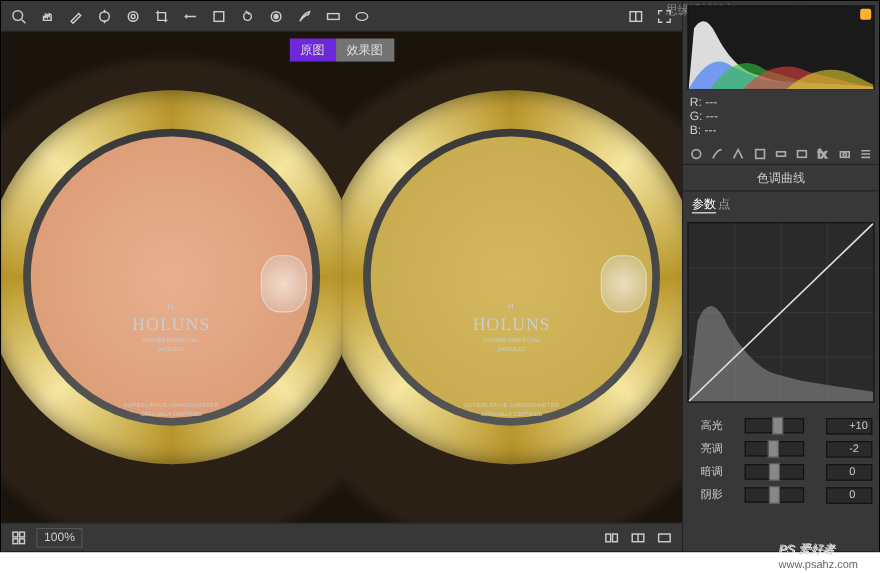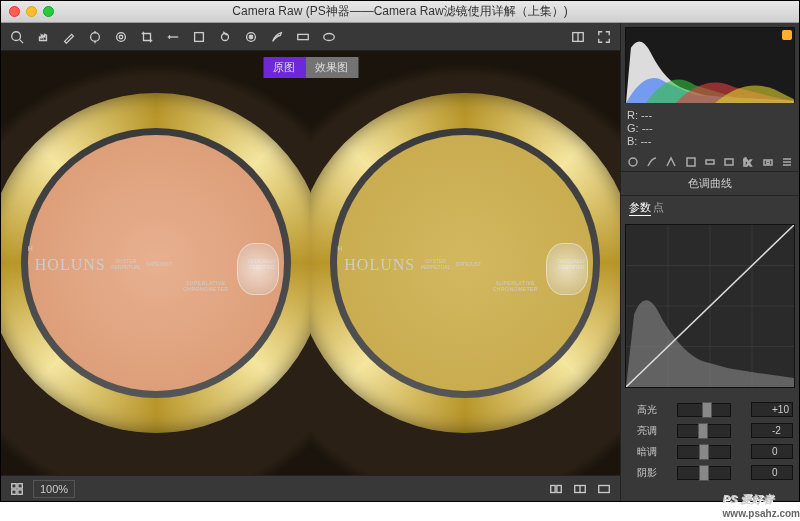--- a/index.html
+++ b/index.html
@@ -18,21 +18,21 @@
 .ticon{width:16px;height:16px;display:flex;align-items:center;justify-content:center;color:#ccc;cursor:pointer}
 .ticon svg{width:14px;height:14px;stroke:#ccc;fill:none;stroke-width:1.5}
 .spacer{flex:1}
 .preview{flex:1;background:#2a2a2a;position:relative;overflow:hidden;display:flex}
 .half{flex:1;position:relative;overflow:hidden}
 .watch{position:absolute;inset:-20px;background:radial-gradient(circle at 50% 55%,#2a2015 68%,#1a140c 72%);display:flex;align-items:center;justify-content:center}
 .bezel{width:340px;height:340px;border-radius:50%;position:relative;background:conic-gradient(from 0deg,#b8962a,#f5e6a0,#b8962a,#f5e6a0,#b8962a,#f5e6a0,#b8962a,#f5e6a0,#b8962a);box-shadow:inset 0 0 20px rgba(0,0,0,.5)}
 .bezel::before{content:"";position:absolute;inset:35px;border-radius:50%;background:linear-gradient(#3a3a3a,#555)}
 .orig .face{background:radial-gradient(circle,#e8b090,#d89870)}
 .res .face{background:radial-gradient(circle,#d4b860,#c5a84a)}
-.face{position:absolute;inset:42px;border-radius:50%;display:flex;flex-direction:row;align-items:center;justify-content:flex-end;color:#4a3a2a;text-align:center}
+.face{position:absolute;inset:42px;border-radius:50%;display:flex;flex-direction:column;align-items:center;justify-content:flex-end;color:#4a3a2a;text-align:center}
 .logo{font-size:7px;letter-spacing:2px;margin-top:-30px}
 .brand{font-size:16px;font-family:serif;margin-top:4px;letter-spacing:1px}
 .sub{font-size:5px;margin-top:2px}
 .chrono{font-size:5px;margin-top:45px;letter-spacing:.5px}
 .cyclops{position:absolute;right:5px;top:42%;width:42px;height:52px;border-radius:40%;background:radial-gradient(circle,rgba(255,255,255,.6),rgba(200,200,200,.3));border:1px solid rgba(255,255,255,.4)}
 .labels{position:absolute;top:6px;left:50%;transform:translateX(-50%);display:flex;z-index:5}
 .lab{padding:3px 10px;background:#737373;color:#ddd;font-size:11px}
 .lab.active{background:#6d28d9}
 .statusbar{height:26px;background:#383838;border-top:1px solid #222;display:flex;align-items:center;padding:0 8px;gap:8px}
 .zoom{border:1px solid #555;padding:2px 6px;font-size:11px}
@@ -43,43 +43,35 @@
 .rgb{padding:2px 6px;font-size:10px;color:#aaa;line-height:13px}
 .tabstrip{height:20px;display:flex;align-items:center;gap:4px;padding:0 4px;border-bottom:1px solid #222;margin-top:2px}
 .tab{width:16px;height:14px;display:flex;align-items:center;justify-content:center;cursor:pointer}
 .tab svg{width:12px;height:12px;stroke:#aaa;fill:none;stroke-width:1.5}
 .panelTitle{text-align:center;padding:4px;font-size:11px;border-bottom:1px solid #222}
 .subtabs{display:flex;gap:2px;padding:4px 8px;font-size:11px}
 .subtab{cursor:pointer;color:#aaa}
 .subtab.active{color:#fff;border-bottom:1px solid #fff}
 .curvearea{height:164px;background:#2a2a2a;margin:4px;position:relative;border:1px solid #111}
 .sliders{padding:4px 6px}
-.srow{display:flex;align-items:center;margin:6px 0;gap:20px}
+.srow{display:flex;align-items:flex-start;margin:6px 0;gap:20px}
 .slabel{width:30px;font-size:10px;text-align:right;color:#ccc}
 .strack{flex:1;height:14px;position:relative;background:#2a2a2a;border:1px solid #111}
 .sknob{position:absolute;top:-2px;width:10px;height:16px;background:#888;border:1px solid #555;transform:translateX(-50%)}
 .sval{width:26px;font-size:10px;text-align:right;background:#2a2a2a;border:1px solid #111;padding:1px 20px}
-.watermark{position:absolute;bottom:2px;right:0;font-size:18px;font-style:italic;color:#3cb04a;font-weight:bold;text-shadow:1px 1px 0 #fff}
+.watermark{position:absolute;bottom:2px;right:20px;font-size:18px;font-style:italic;color:#3cb04a;font-weight:normal;text-shadow:1px 1px 0 #fff}
 .wmsub{font-size:10px;color:#666;font-style:normal}
 .topright{position:absolute;top:2px;right:6px;font-size:11px;color:#888}
 </style>
 </head>
 <body>
 
 <div class="topright">思缘设计论坛   WWW.MISSYUAN.COM</div>
 
 <div class="outer">
-  <div class="titlebar">
-    <div class="traffic">
-      <div class="tl tclose"></div>
-      <div class="tl tmin"></div>
-      <div class="tl tmax"></div>
-    </div>
-    <div class="ttitle">Camera Raw (PS神器——Camera Raw滤镜使用详解（上集）)</div>
-  </div>
   <div class="body">
     <div class="left">
       <div class="toolbar">
         <div class="ticon">
             <svg viewBox="0 0 16 16">
               <circle cx="7" cy="7" r="5"></circle>
               <line x1="11" y1="11" x2="15" y2="15"></line>
             </svg>
           </div>
         <div class="ticon">

